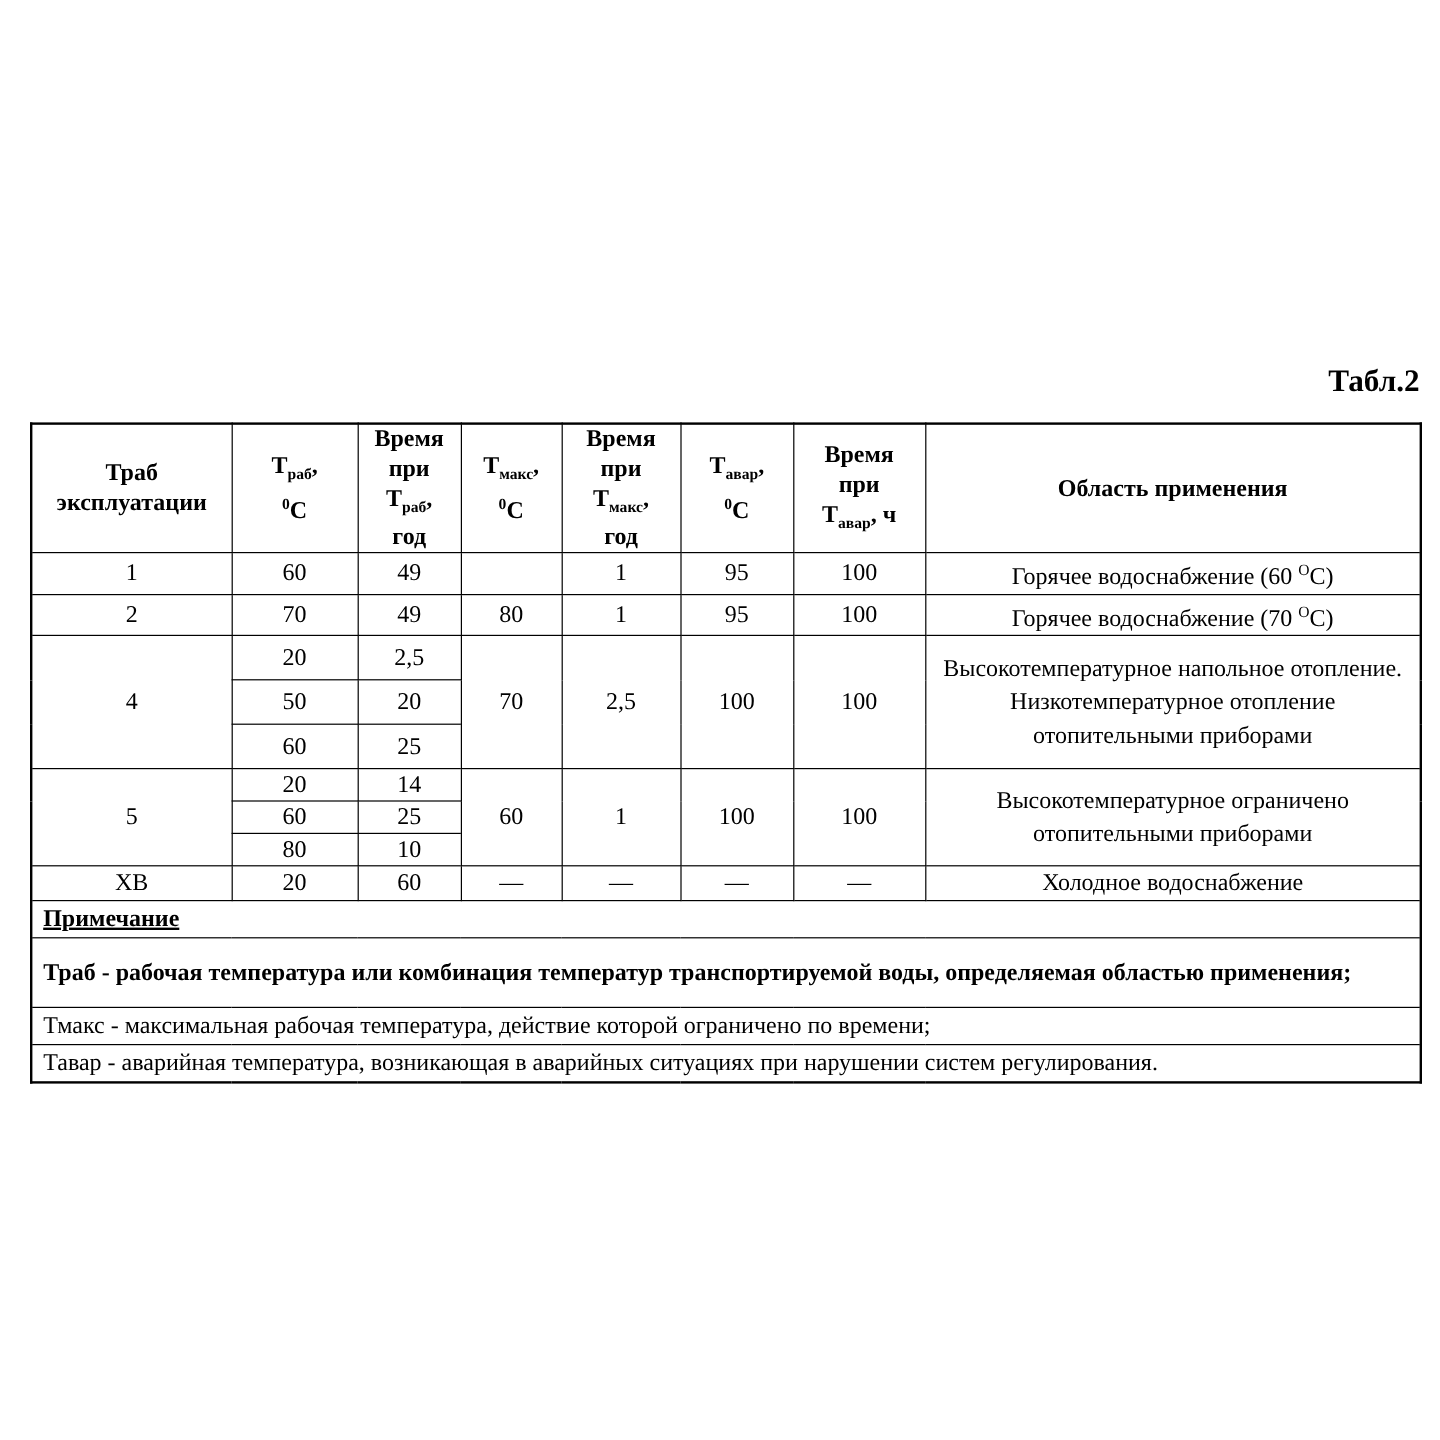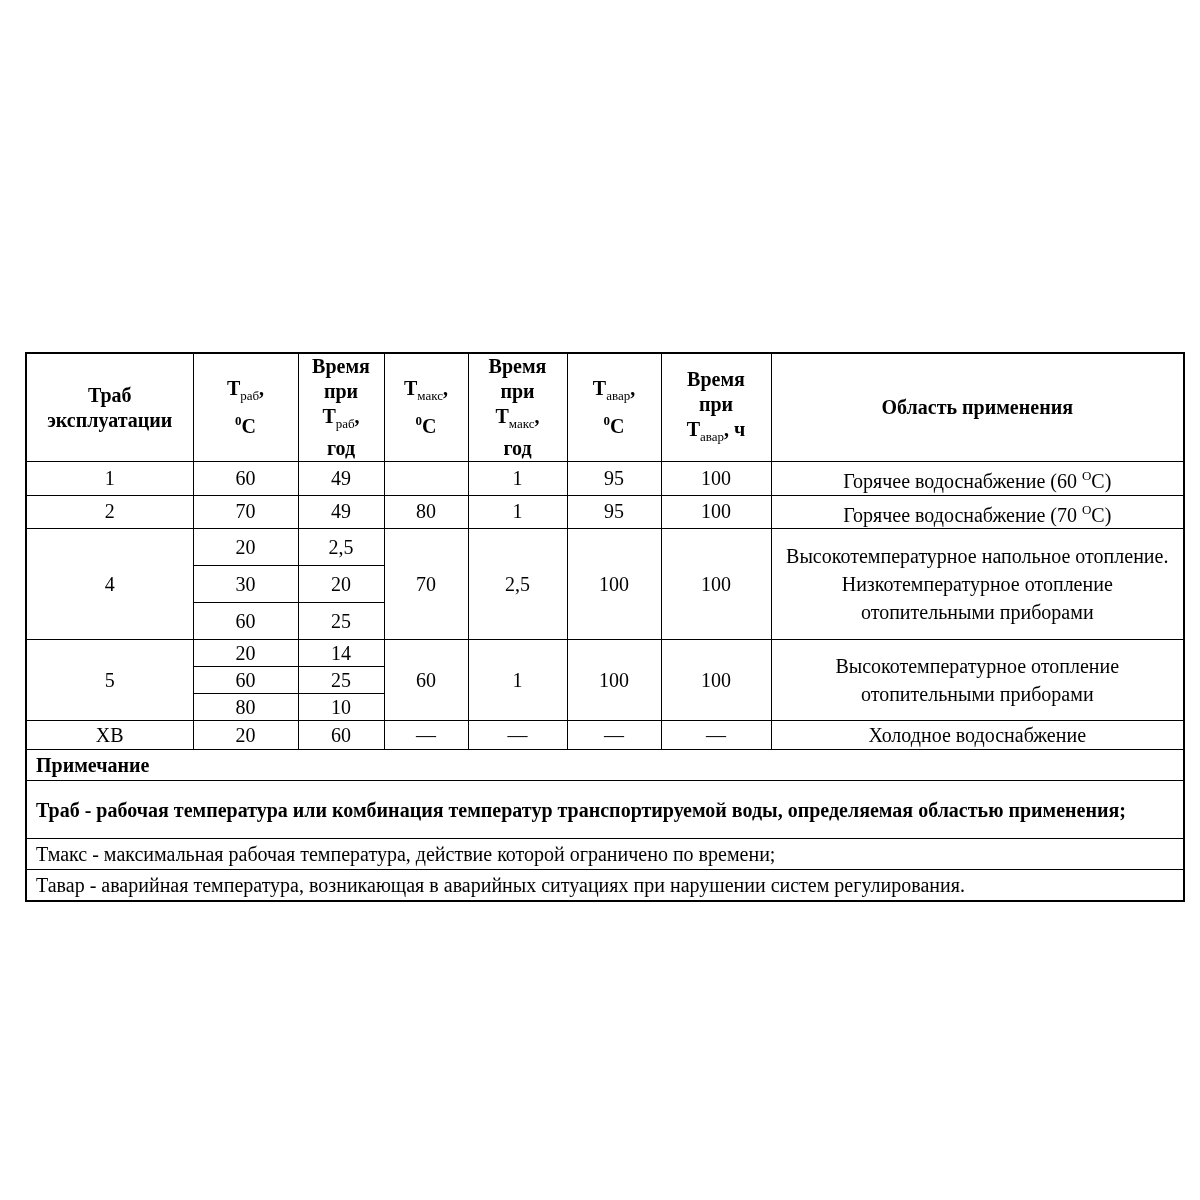--- a/index.html
+++ b/index.html
@@ -32,45 +32,47 @@
   th, td {
     border: 1.5px solid #000;
     text-align: center;
     vertical-align: middle;
     padding: 0 3px;
     font-size: 20px;
     overflow: hidden;
   }
   thead tr { height: 105px; }
   th { font-weight: bold; line-height: 25px; padding: 0 1px; }
-  sub { font-size: 13px; font-weight: normal; }
+  sub { font-size: 13px; font-weight: bold; }
   sup { font-size: 13px; font-weight: inherit; }
 
   tr.h27 { height: 27px; }
   tr.h28 { height: 28px; }
   tr.h37 { height: 37px; }
   tr.h58 { height: 58px; font-weight: bold; }
 
   td.app { line-height: 28px; padding: 0 6px; }
 
   td.note-cell {
     text-align: left;
     padding: 1px 9px;
     line-height: 28px;
     font-size: 20px;
   }
   .note-heading {
     font-weight: bold;
+    text-decoration: underline;
   }
 </style>
 </head>
 <body>
 
 <div class="page">
 
+  <div class="caption">Табл.2</div>
 
   <table class="main">
     <colgroup>
       <col style="width:167px">
         <col style="width:105px">
         <col style="width:86px">
       <col style="width:84px">
         <col style="width:99px">
         <col style="width:94px">
       <col style="width:110px">
@@ -142,37 +144,37 @@
         <td rowspan="3">4</td>
         <td>20</td>
         <td>2,5</td>
         <td rowspan="3">70</td>
         <td rowspan="3">2,5</td>
         <td rowspan="3">100</td>
         <td rowspan="3">100</td>
         <td rowspan="3" class="app">Высокотемпературное напольное отопление. Низкотемпературное отопление отопительными приборами</td>
       </tr>
       <tr class="h37">
-        <td>30</td>
+        <td>50</td>
         <td>20</td>
       </tr>
       <tr class="h37">
         <td>60</td>
         <td>25</td>
       </tr>
 
       <tr class="h27">
         <td rowspan="3">5</td>
         <td>20</td>
         <td>14</td>
         <td rowspan="3">60</td>
         <td rowspan="3">1</td>
         <td rowspan="3">100</td>
         <td rowspan="3">100</td>
-        <td rowspan="3" class="app">Высокотемпературное отопление отопительными приборами</td>
+        <td rowspan="3" class="app">Высокотемпературное ограничено отопительными приборами</td>
       </tr>
       <tr class="h27">
         <td>60</td>
         <td>25</td>
       </tr>
       <tr class="h27">
         <td>80</td>
         <td>10</td>
       </tr>
 

